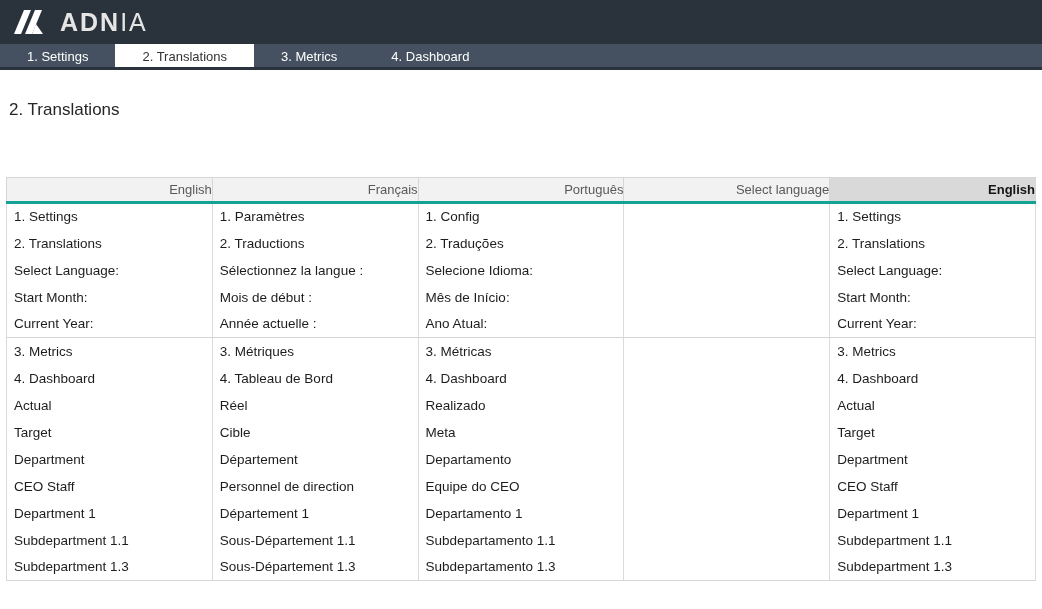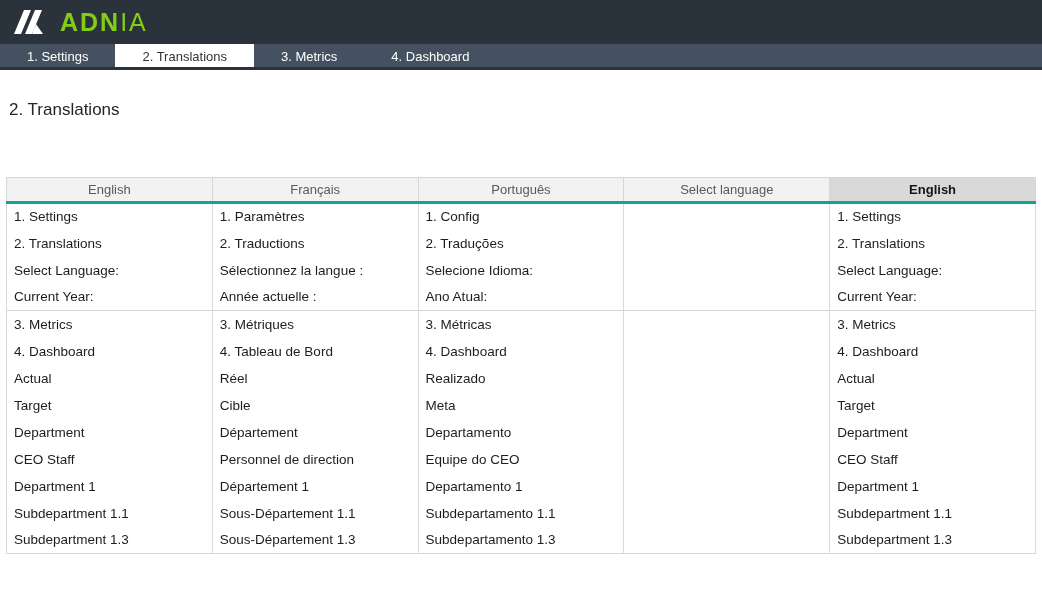--- a/index.html
+++ b/index.html
@@ -12,21 +12,21 @@
   
   .topbar {
     height: 44px;
     background: #2A333C;
     display: flex;
     align-items: center;
     padding-left: 12px;
   }
   .logo-icon { margin-right: 10px; display: block; }
   .logo-text {
-    color: #84cc16;
+    color: #e5e5e5;
     font-size: 25px;
     letter-spacing: 2px;
     line-height: 1;
     white-space: nowrap;
   }
   .logo-text .bold  { font-weight: bold; }
   .logo-text .light { font-weight: normal; }
   
   .tabbar {
     height: 26px;
@@ -65,21 +65,21 @@
   th {
     background: #F2F2F2;
     color: #595959;
     font-weight: normal;
     font-size: 13px;
     height: 25px;
     border-left: 1px solid #D6D6D6;
     border-right: 1px solid #D6D6D6;
     border-top: 1px solid #D6D6D6;
     border-bottom: 3px solid #13A294;
-    text-align: center;
+    text-align: right;
     vertical-align: middle;
   }
   th.highlight {
     background: #D9D9D9;
     color: #141414;
     font-weight: bold;
   }
   td {
     height: 27px;
     font-size: 13.5px;
@@ -142,20 +142,27 @@
         <td>2. Translations</td>
       </tr>
       <tr>
         <td>Select Language:</td>
         <td>Sélectionnez la langue :</td>
         <td>Selecione Idioma:</td>
         <td></td>
         <td>Select Language:</td>
       </tr>
       <tr>
+        <td>Start Month:</td>
+        <td>Mois de début :</td>
+        <td>Mês de Início:</td>
+        <td></td>
+        <td>Start Month:</td>
+      </tr>
+      <tr>
         <td>Current Year:</td>
         <td>Année actuelle :</td>
         <td>Ano Atual:</td>
         <td></td>
         <td>Current Year:</td>
       </tr>
       <tr class="group-start">
         <td>3. Metrics</td>
         <td>3. Métriques</td>
         <td>3. Métricas</td>

